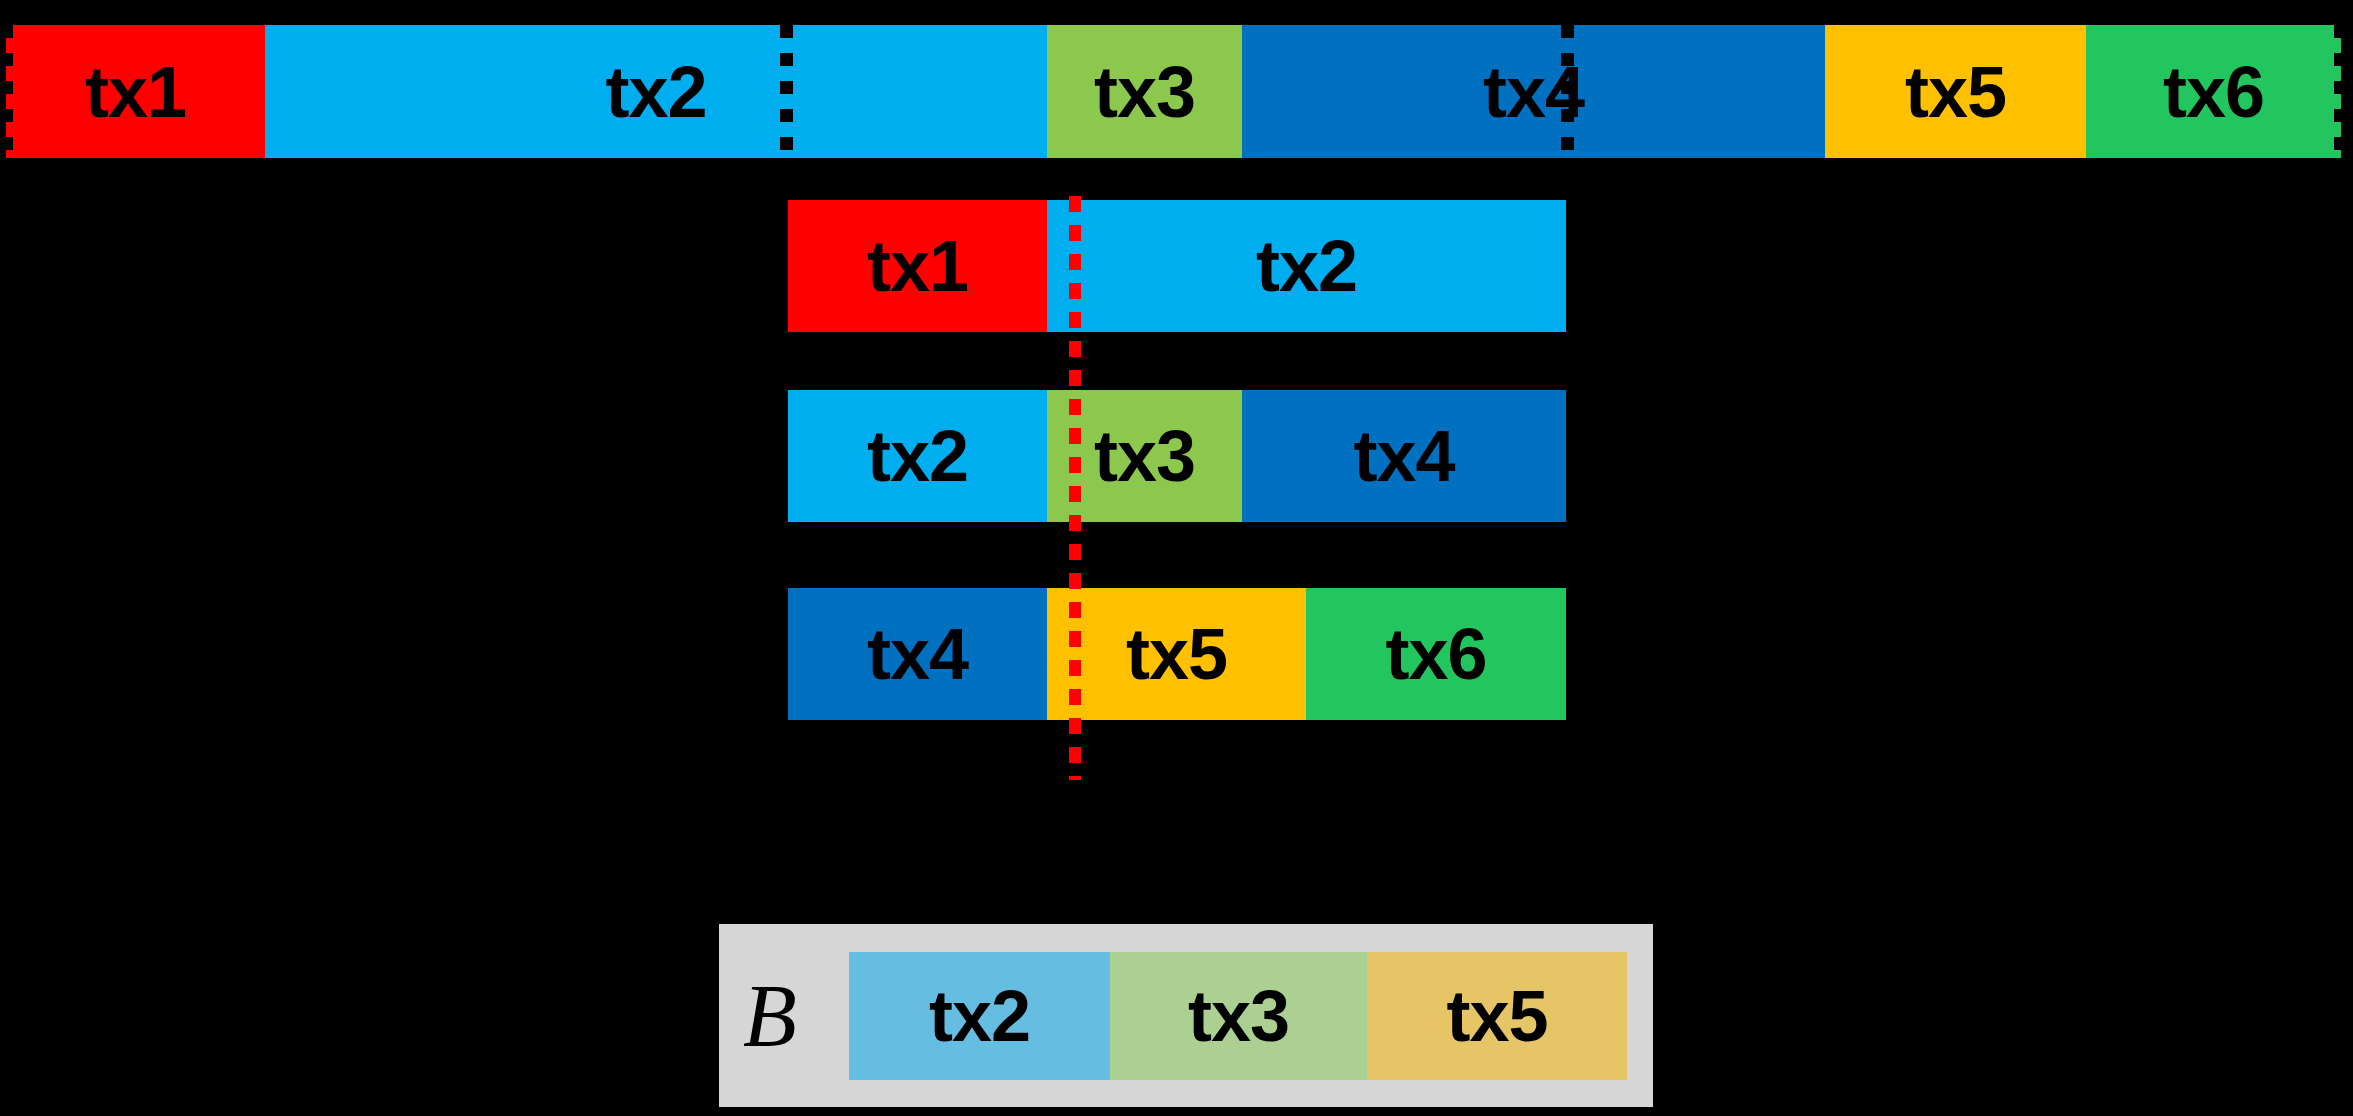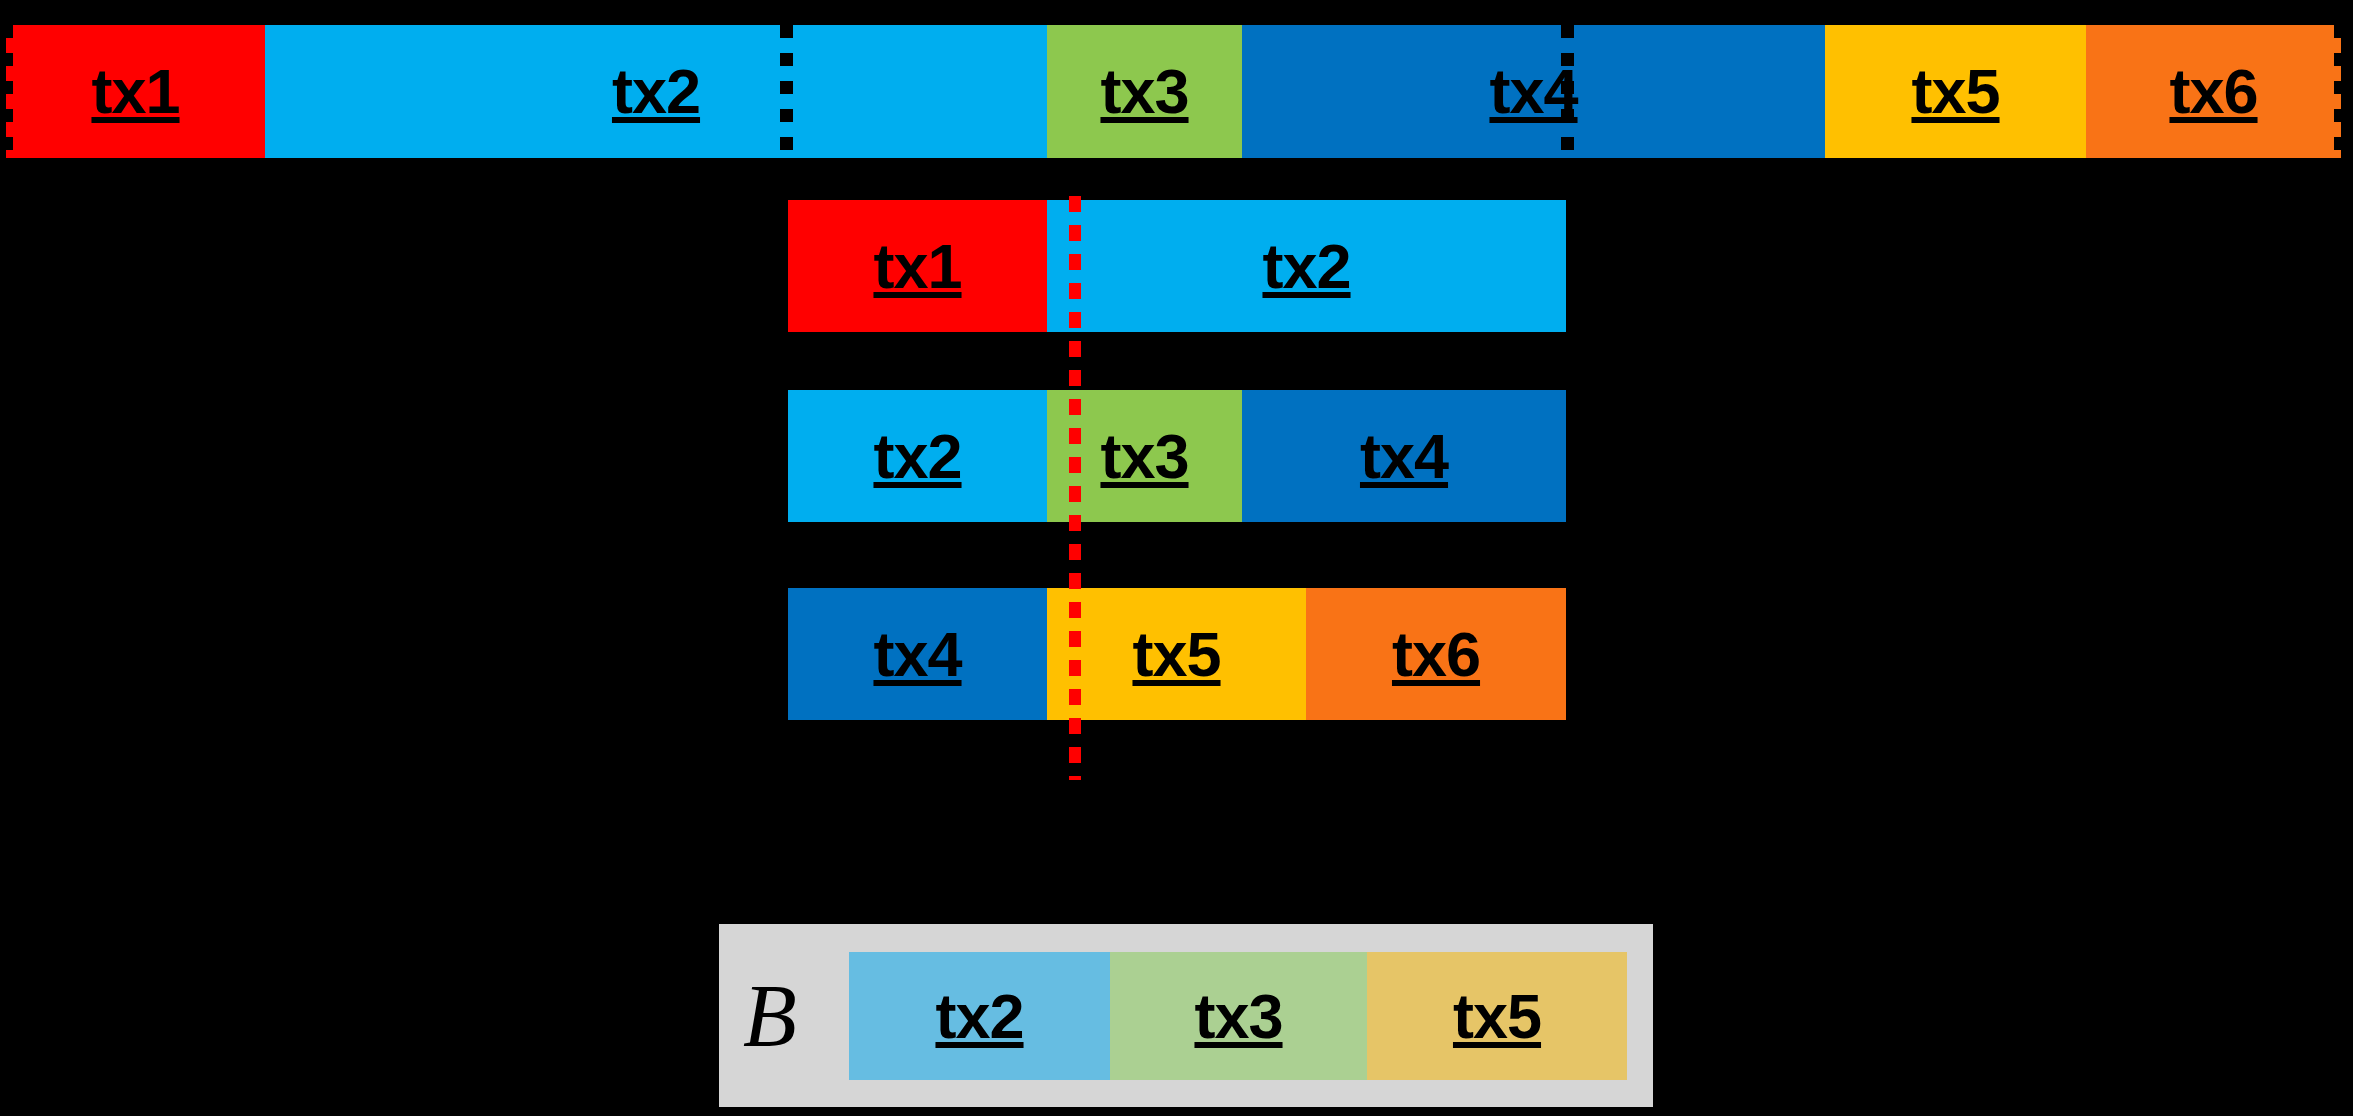--- a/index.html
+++ b/index.html
@@ -6,30 +6,30 @@
   .figure{
     position:relative;
     width:2353px;height:1116px;
     background:#000000;
     font-family:"Liberation Sans",sans-serif;
     overflow:hidden;
   }
   .bar{position:absolute;display:flex;}
   .seg{height:100%;display:flex;align-items:center;justify-content:center;box-sizing:border-box;}
   .seg .lbl{
-    font-weight:bold;font-size:63px;line-height:1;color:#000000;
-    letter-spacing:-1px;white-space:nowrap;text-decoration:underline;
+    font-weight:bold;font-size:72px;line-height:1;color:#000000;
+    letter-spacing:-1px;white-space:nowrap;
   }
   
   .c-tx1{background:#FF0000;}
   .c-tx2{background:#00AEEF;}
   .c-tx3{background:#8DC84E;}
   .c-tx4{background:#0071C1;}
   .c-tx5{background:#FFC000;}
-  .c-tx6{background:#f97316;}
+  .c-tx6{background:#22c55e;}
   
   .c-b-tx2{background:#66BDE2;}
   .c-b-tx3{background:#ABD092;}
   .c-b-tx5{background:#E6C567;}
   
   .vline{
     position:absolute;top:25px;height:133px;width:13px;
     background:repeating-linear-gradient(to bottom,#000000 0 13px,transparent 13px 28px);
     z-index:4;
   }

